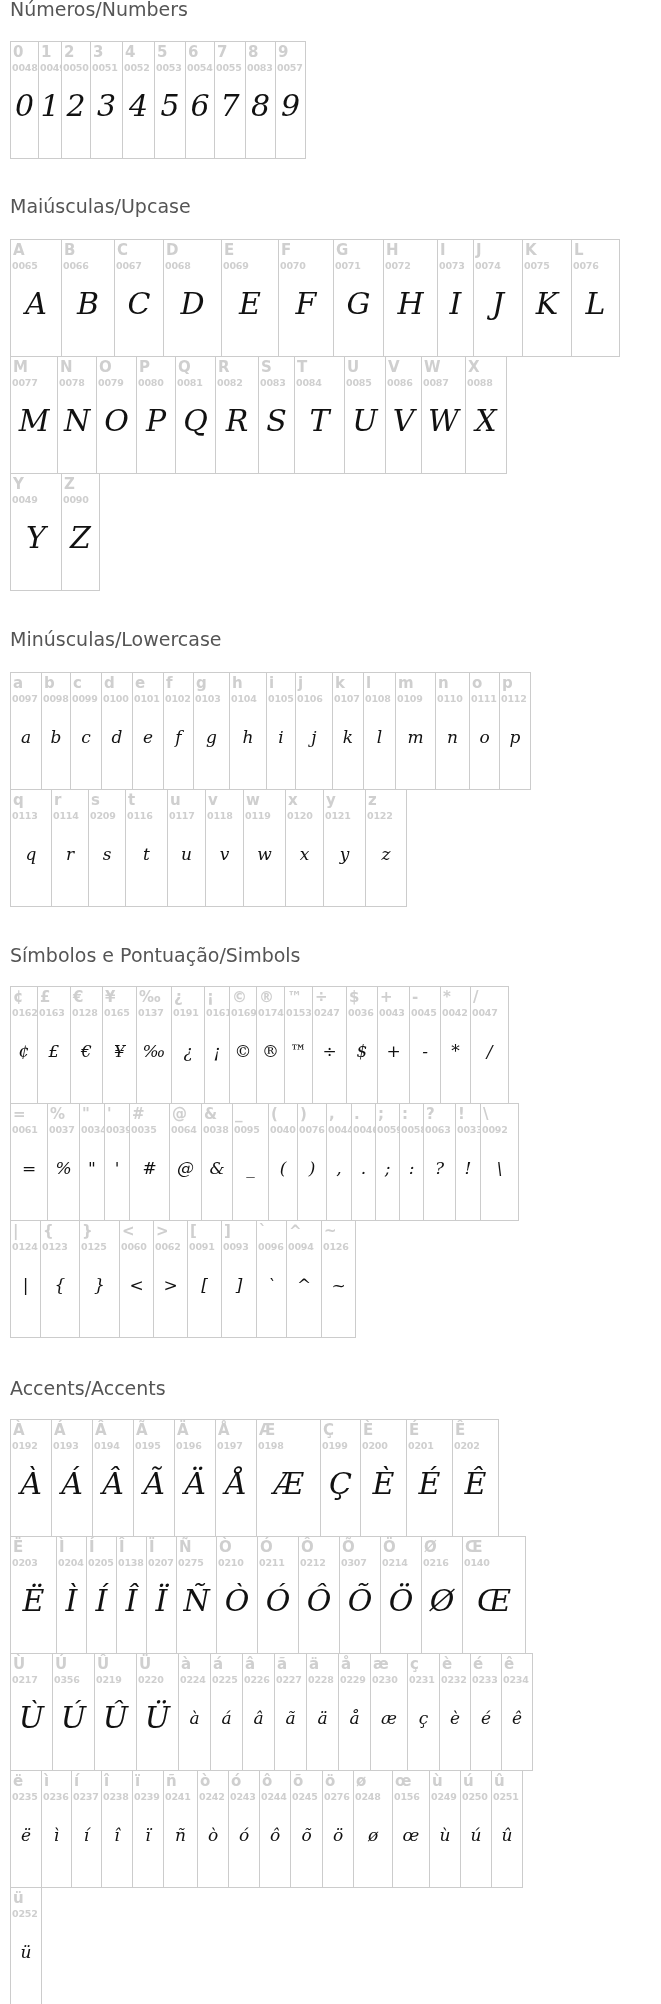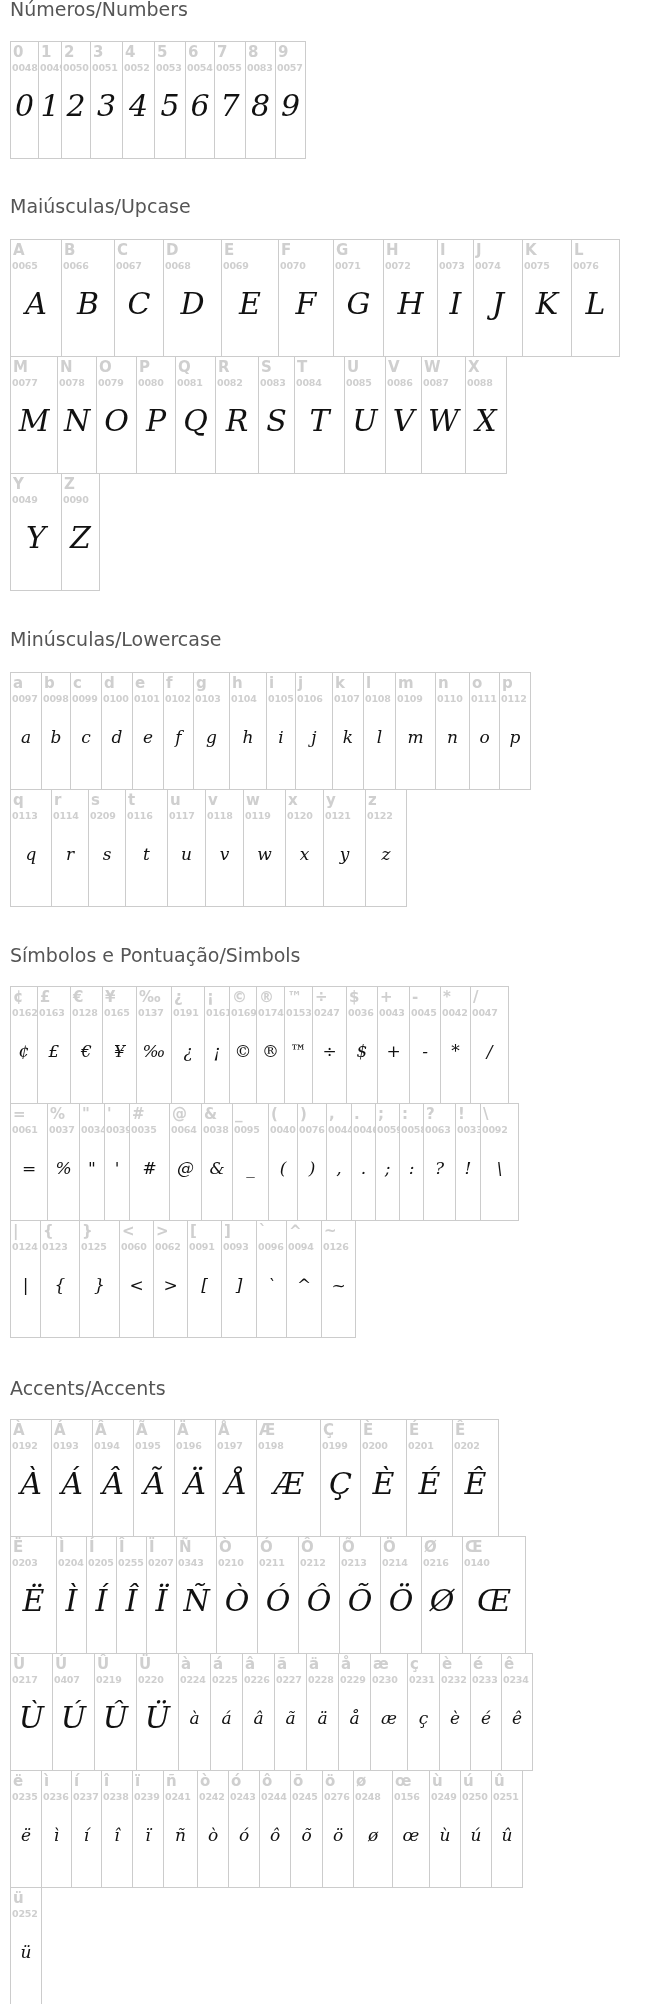--- a/index.html
+++ b/index.html
@@ -645,51 +645,51 @@
         <span class="code">0204</span>
         <span class="glyph">Ì</span>
       </div>
       <div class="cell" style="width: 31px; height: 118px;">
         <span class="lbl">Í</span>
         <span class="code">0205</span>
         <span class="glyph">Í</span>
       </div>
       <div class="cell" style="width: 31px; height: 118px;">
         <span class="lbl">Î</span>
-        <span class="code">0255</span>
+        <span class="code">0138</span>
         <span class="glyph">Î</span>
       </div>
       <div class="cell" style="width: 31px; height: 118px;">
         <span class="lbl">Ï</span>
         <span class="code">0207</span>
         <span class="glyph">Ï</span>
       </div>
       <div class="cell" style="width: 41px; height: 118px;">
         <span class="lbl">Ñ</span>
-        <span class="code">0343</span>
+        <span class="code">0275</span>
         <span class="glyph">Ñ</span>
       </div>
       <div class="cell" style="width: 42px; height: 118px;">
         <span class="lbl">Ò</span>
         <span class="code">0210</span>
         <span class="glyph">Ò</span>
       </div>
       <div class="cell" style="width: 42px; height: 118px;">
         <span class="lbl">Ó</span>
         <span class="code">0211</span>
         <span class="glyph">Ó</span>
       </div>
       <div class="cell" style="width: 42px; height: 118px;">
         <span class="lbl">Ô</span>
         <span class="code">0212</span>
         <span class="glyph">Ô</span>
       </div>
       <div class="cell" style="width: 42px; height: 118px;">
         <span class="lbl">Õ</span>
-        <span class="code">0213</span>
+        <span class="code">0307</span>
         <span class="glyph">Õ</span>
       </div>
       <div class="cell" style="width: 42px; height: 118px;">
         <span class="lbl">Ö</span>
         <span class="code">0214</span>
         <span class="glyph">Ö</span>
       </div>
       <div class="cell" style="width: 42px; height: 118px;">
         <span class="lbl">Ø</span>
         <span class="code">0216</span>
@@ -702,21 +702,21 @@
       </div>
     </div>
     <div class="row">
       <div class="cell" style="width: 43px; height: 118px;">
         <span class="lbl">Ù</span>
         <span class="code">0217</span>
         <span class="glyph">Ù</span>
       </div>
       <div class="cell" style="width: 43px; height: 118px;">
         <span class="lbl">Ú</span>
-        <span class="code">0407</span>
+        <span class="code">0356</span>
         <span class="glyph">Ú</span>
       </div>
       <div class="cell" style="width: 43px; height: 118px;">
         <span class="lbl">Û</span>
         <span class="code">0219</span>
         <span class="glyph">Û</span>
       </div>
       <div class="cell" style="width: 43px; height: 118px;">
         <span class="lbl">Ü</span>
         <span class="code">0220</span>

